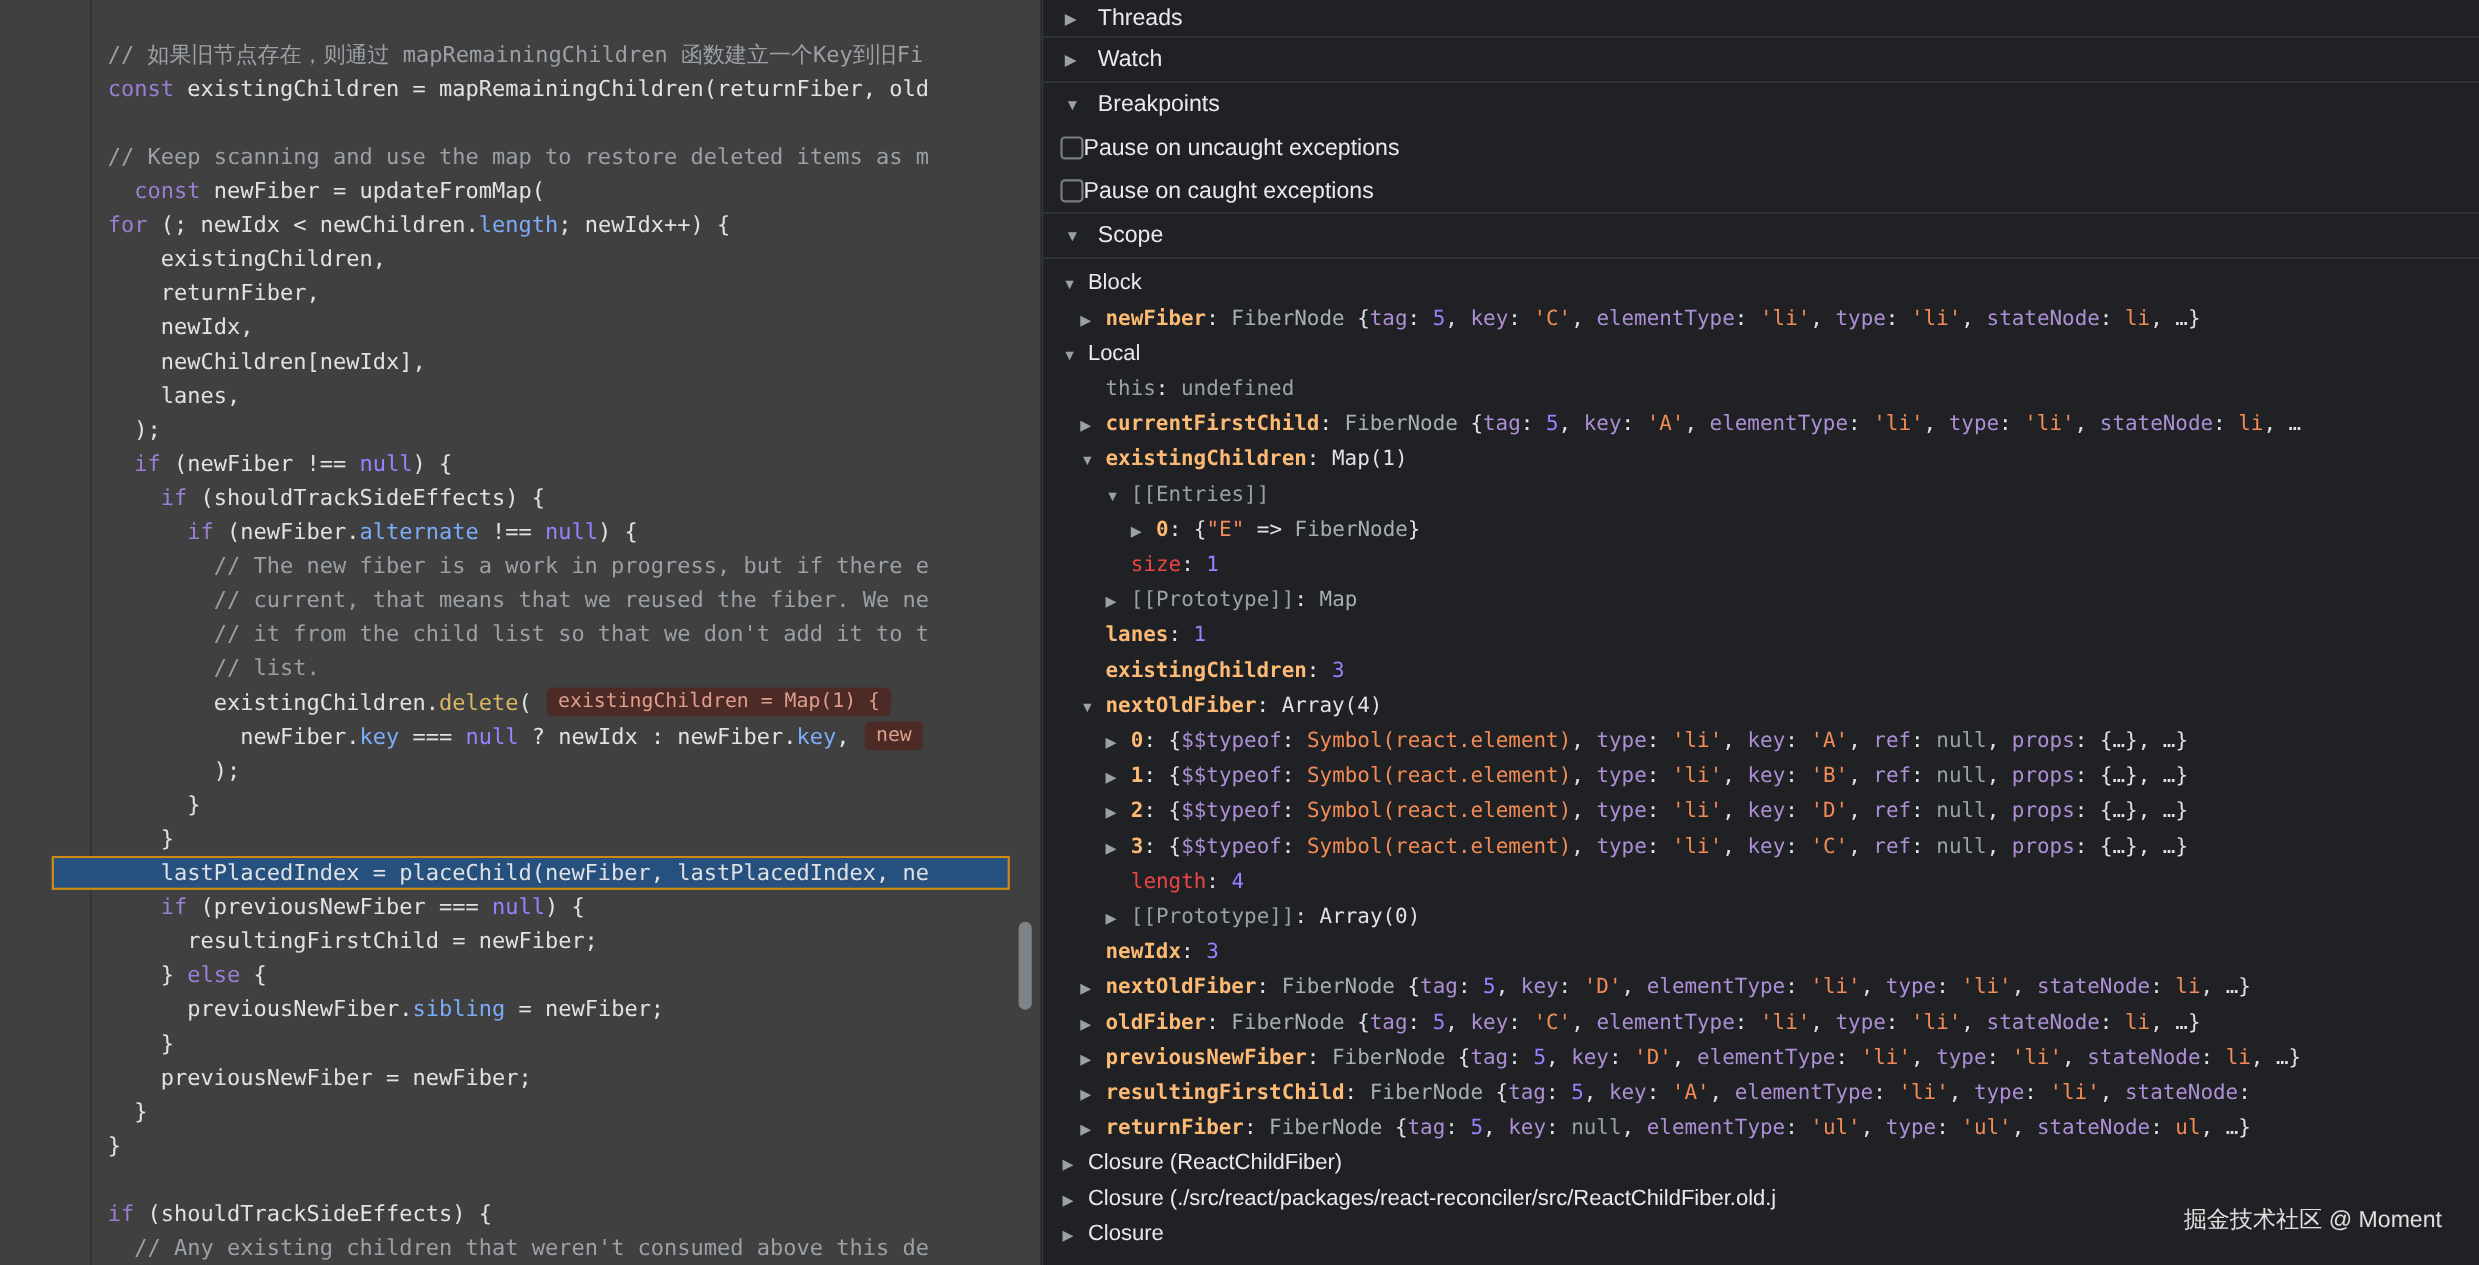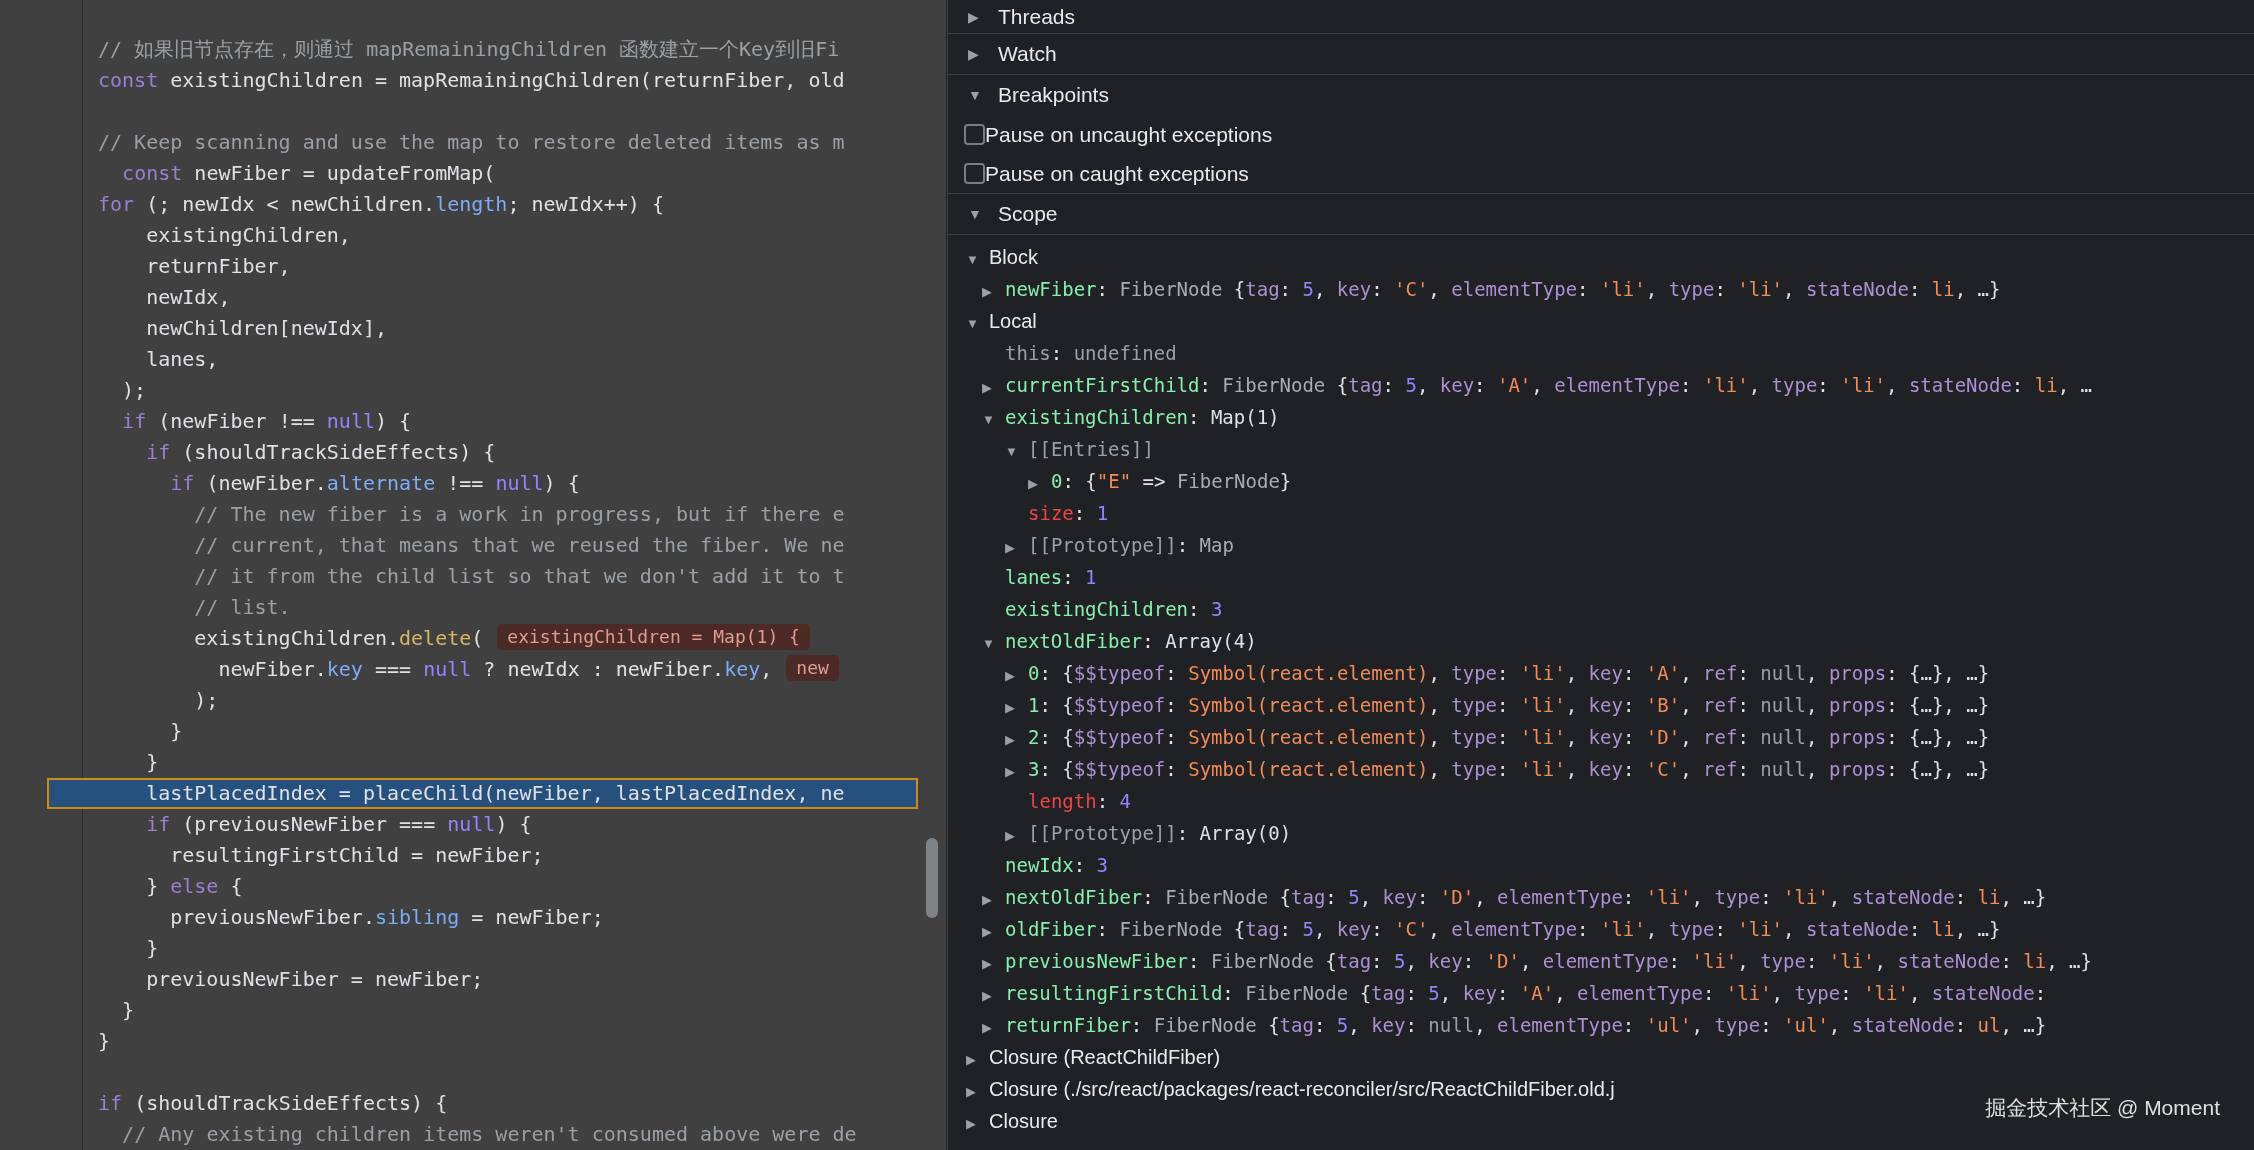--- a/index.html
+++ b/index.html
@@ -43,21 +43,21 @@
   .tri{color:#9aa0a6;font-size:14px;width:20px;display:inline-block;flex:none;}
   .bp-body{border-bottom:1px solid #3c4043;}
   .cb-row{display:flex;align-items:center;height:39px;padding-left:16px;font-size:21px;color:#e8eaed;}
   .cb{width:21px;height:21px;border:2px solid #797d82;border-radius:4px;background:transparent;flex:none;box-sizing:border-box;}
   #scope-rows{padding-top:6px;}
   .scope-row{height:32px;line-height:32px;white-space:pre;overflow:hidden;
     font-family:"DejaVu Sans Mono",monospace;font-size:19px;color:#dfe1e5;}
   .scope-row .arr{display:inline-block;width:23px;color:#9aa0a6;font-size:13px;
     font-family:"Liberation Sans",sans-serif;}
   .s-sec{font-family:"Liberation Sans",sans-serif;font-size:20px;color:#e8eaed;}
-  .s-name{color:#86efac;font-weight:normal;}
+  .s-name{color:#fdba74;font-weight:bold;}
   .s-iname{color:#ef4444;margin-top:45px;}
   .s-cls{color:#a8adb3;}
   .s-key{color:#ae8fd6;}
   .s-num{color:#9980ff;}
   .s-str{color:#f28b54;}
   .s-dim{color:#9aa0a6;}
   .s-plain{color:#dfe1e5;}
   .watermark{position:absolute;right:34px;top:1094px;font-size:21px;color:rgba(240,240,240,0.92);}
 </style>
 </head>
@@ -94,21 +94,21 @@
       <div class="code-line"><span class="t-plain">    </span><span class="t-kw">if</span><span class="t-plain"> (previousNewFiber === </span><span class="t-atom">null</span><span class="t-plain">) {</span></div>
       <div class="code-line"><span class="t-plain">      resultingFirstChild = newFiber;</span></div>
       <div class="code-line"><span class="t-plain">    } </span><span class="t-kw">else</span><span class="t-plain"> {</span></div>
       <div class="code-line"><span class="t-plain">      previousNewFiber.</span><span class="t-prop">sibling</span><span class="t-plain"> = newFiber;</span></div>
       <div class="code-line"><span class="t-plain">    }</span></div>
       <div class="code-line"><span class="t-plain">    previousNewFiber = newFiber;</span></div>
       <div class="code-line"><span class="t-plain">  }</span></div>
       <div class="code-line"><span class="t-plain">}</span></div>
       <div class="code-line"></div>
       <div class="code-line"><span class="t-kw">if</span><span class="t-plain"> (shouldTrackSideEffects) {</span></div>
-      <div class="code-line"><span class="t-plain">  </span><span class="t-com">// Any existing children items weren't consumed above were de</span></div>
+      <div class="code-line"><span class="t-plain">  </span><span class="t-com">// Any existing children that weren't consumed above this de</span></div>
     </div>
   <div class="scrollbar-thumb"></div>
 </div>
 
 <div class="sidebar">
   <div class="pane-header first">
     <span class="tri">▶</span>
     <span>Threads</span>
   </div>
   <div class="pane-header">

